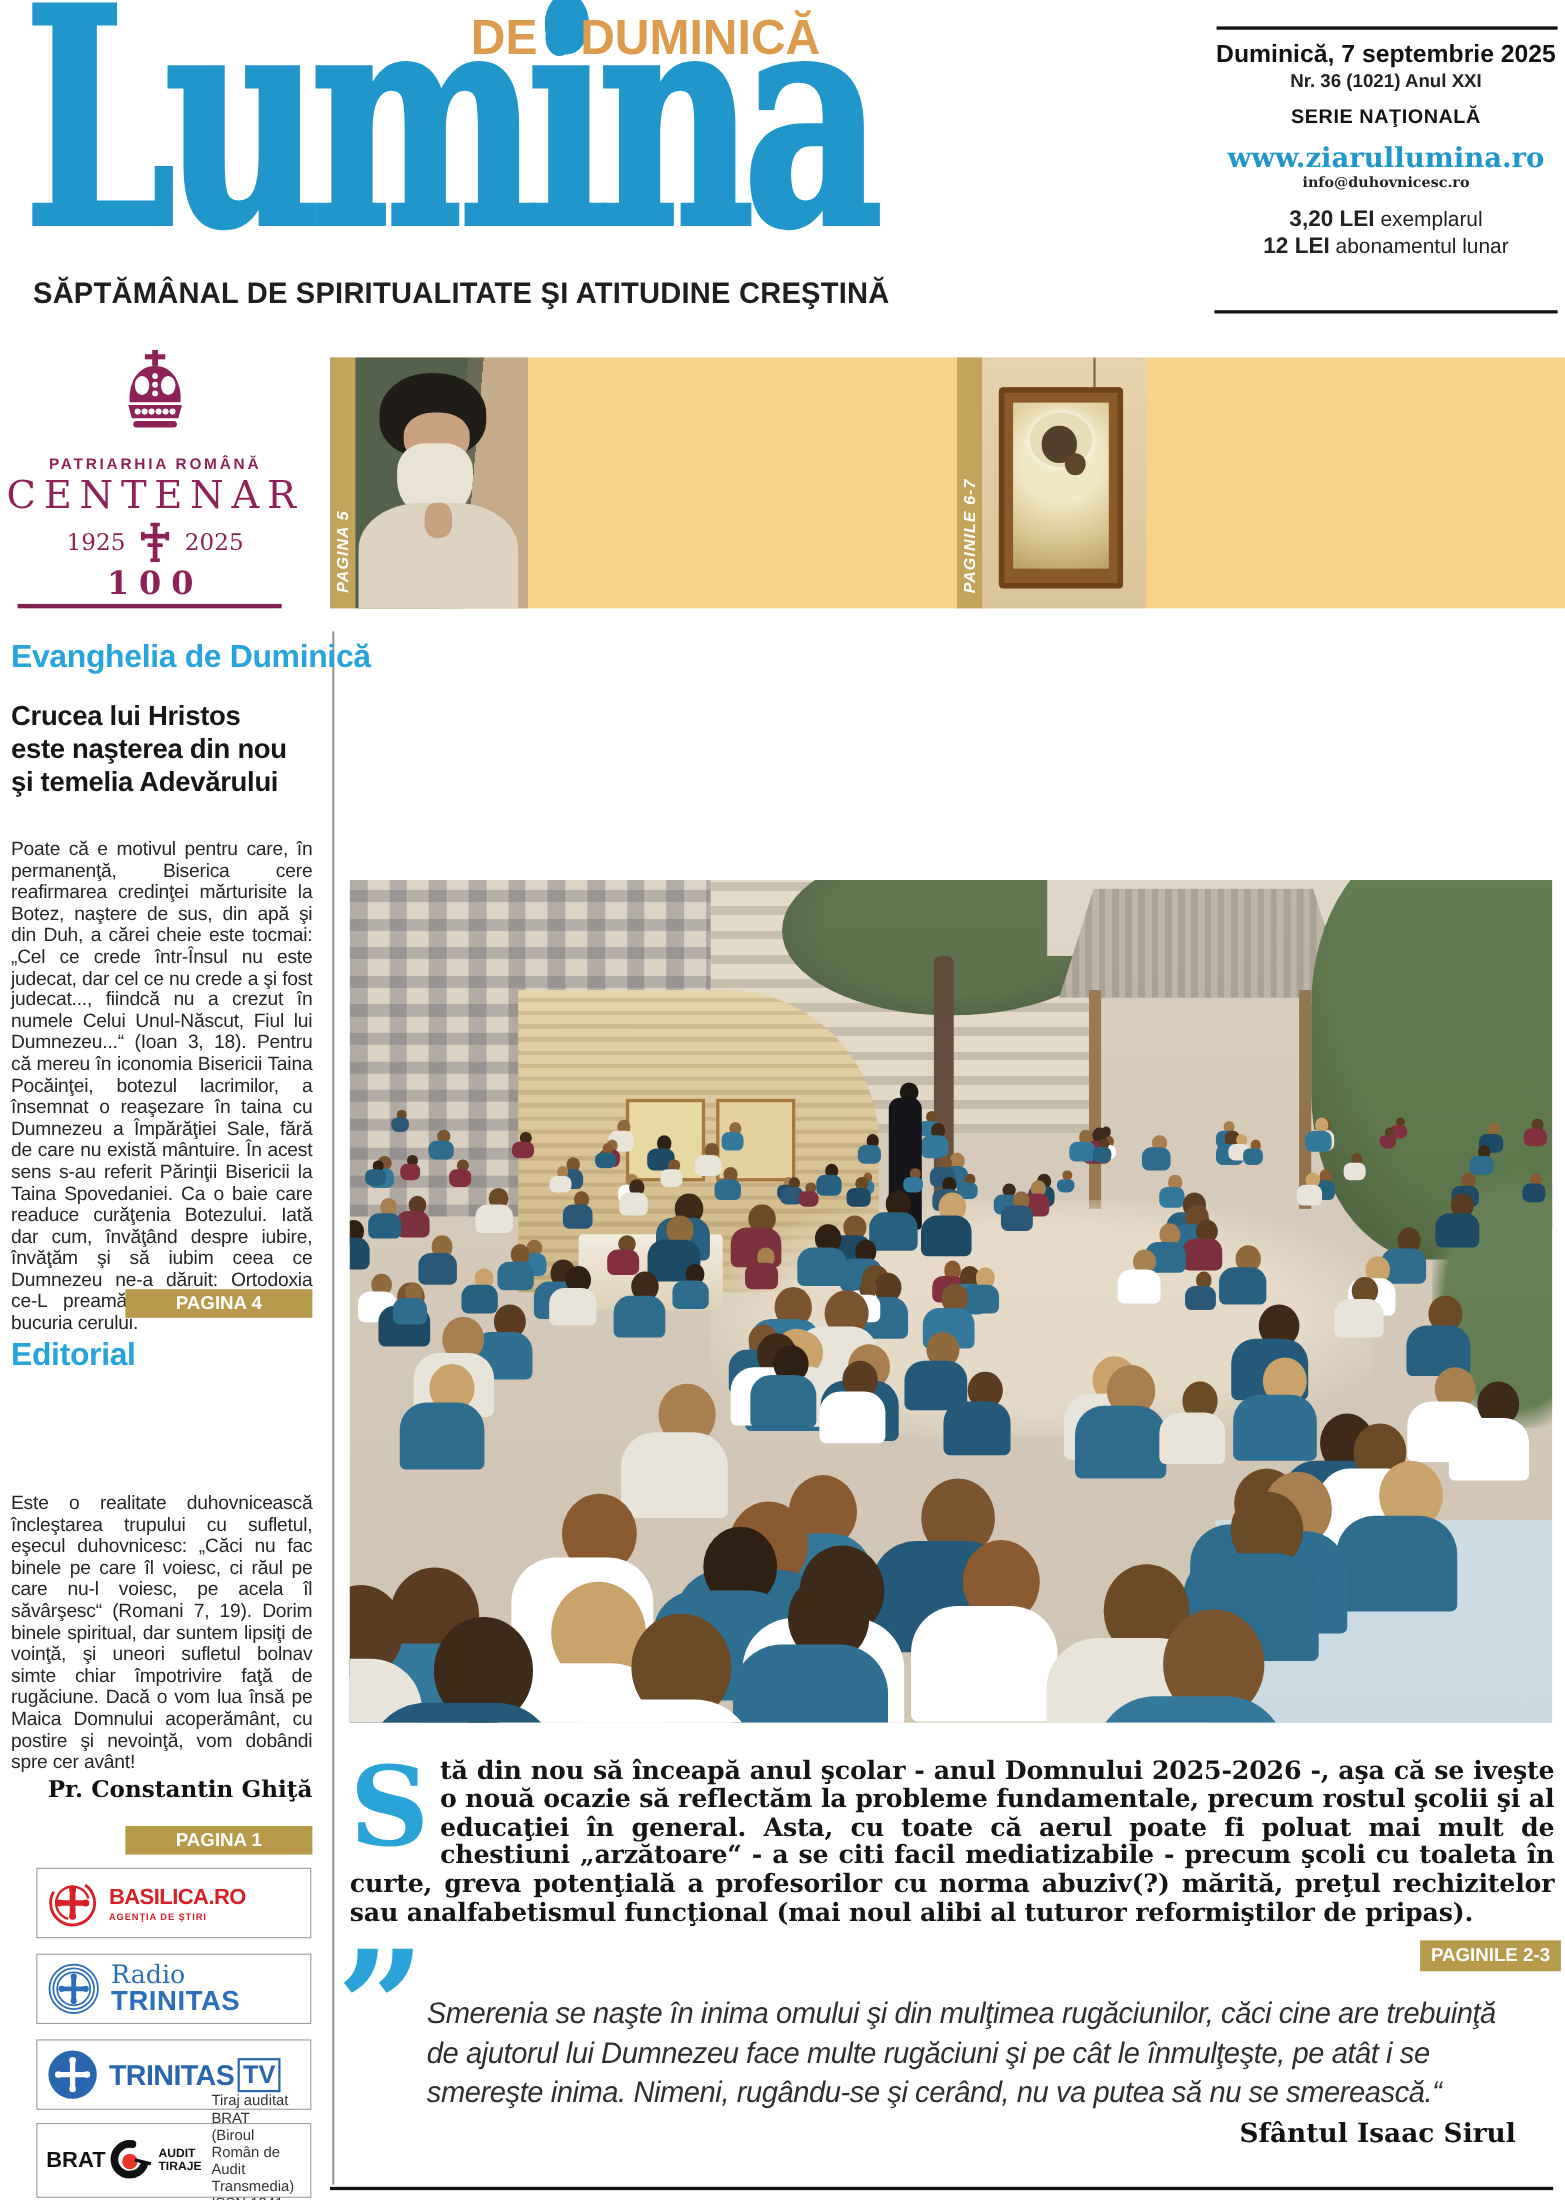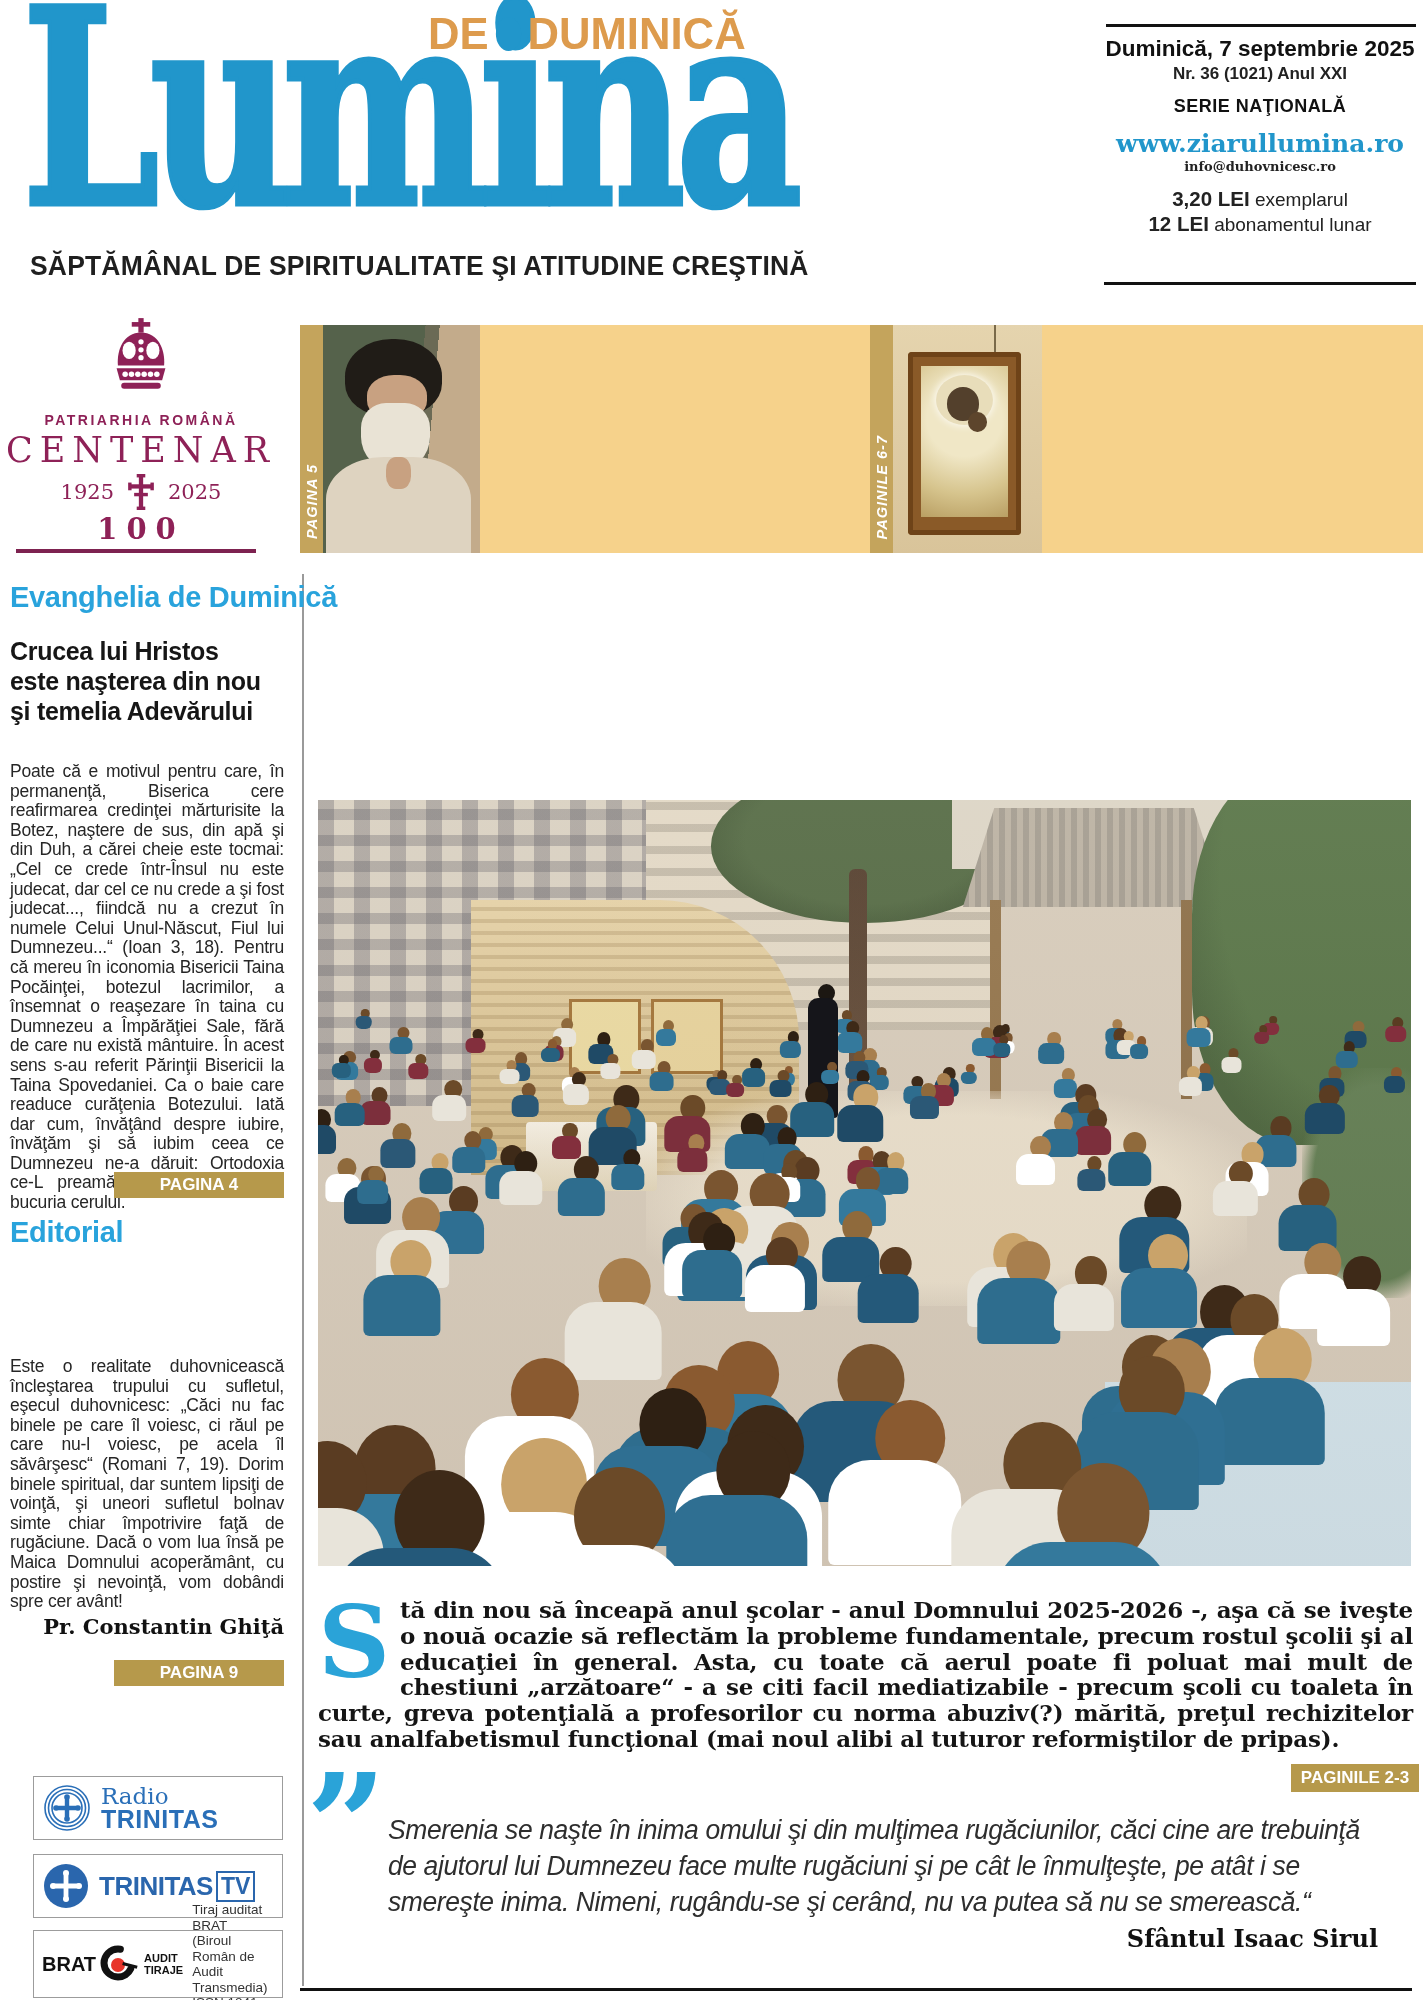--- a/index.html
+++ b/index.html
@@ -212,22 +212,40 @@
   <div class="kicker" style="top:581px;">Evanghelia de Duminică</div>
   <div class="subhead prel" style="top:636px;">Crucea lui Hristos
 este naşterea din nou
 şi temelia Adevărului</div>
   <div class="colbody" style="top:762px;">Poate că e motivul pentru care, în permanenţă, Biserica cere reafirmarea credinţei mărturisite la Botez, naştere de sus, din apă şi din Duh, a cărei cheie este tocmai: „Cel ce crede într-Însul nu este judecat, dar cel ce nu crede a şi fost judecat..., fiindcă nu a crezut în numele Celui Unul-Născut, Fiul lui Dumnezeu...“ (Ioan 3, 18). Pentru că mereu în iconomia Bisericii Taina Pocăinţei, botezul lacrimilor, a însemnat o reaşezare în taina cu Dumnezeu a Împărăţiei Sale, fără de care nu există mântuire. În acest sens s-au referit Părinţii Bisericii la Taina Spovedaniei. Ca o baie care readuce curăţenia Botezului. Iată dar cum, învăţând despre iubire, învăţăm şi să iubim ceea ce Dumnezeu ne-a dăruit: Ortodoxia ce-L preamăreşte pe Hristos în bucuria cerului.</div>
   <div class="badge" style="left:114px;top:1172px;width:170px;">PAGINA 4</div>
 
   <div class="kicker" style="top:1216px;">Editorial</div>
   <div class="colbody" style="top:1357px;">Este o realitate duhovnicească încleştarea trupului cu sufletul, eşecul duhovnicesc: „Căci nu fac binele pe care îl voiesc, ci răul pe care nu-l voiesc, pe acela îl săvârşesc“ (Romani 7, 19). Dorim binele spiritual, dar suntem lipsiţi de voinţă, şi uneori sufletul bolnav simte chiar împotrivire faţă de rugăciune. Dacă o vom lua însă pe Maica Domnului acoperământ, cu postire şi nevoinţă, vom dobândi spre cer avânt!</div>
   <div class="author" style="top:1614px;">Pr. Constantin Ghiţă</div>
-  <div class="badge" style="left:114px;top:1660px;width:170px;">PAGINA 9</div>
-
+  <div class="badge" style="left:114px;top:1660px;width:170px;">PAGINA 1</div>
+
+  <div class="pbox" style="top:1698px;">
+    <svg width="48" height="48" viewBox="0 0 48 48">
+      <circle cx="24" cy="24" r="20" fill="none" stroke="#d62127" stroke-width="2.6" stroke-dasharray="92 34" transform="rotate(-55 24 24)"></circle>
+      <circle cx="24" cy="24" r="15" fill="none" stroke="#d62127" stroke-width="2.2" stroke-dasharray="62 32" transform="rotate(105 24 24)"></circle>
+      <g fill="#d62127">
+        <rect x="21.4" y="11" width="5.2" height="26" rx="2"></rect>
+          <rect x="11" y="21.4" width="26" height="5.2" rx="2"></rect>
+        <circle cx="24" cy="12" r="3.2"></circle>
+          <circle cx="24" cy="36" r="3.2"></circle>
+          <circle cx="12" cy="24" r="3.2"></circle>
+          <circle cx="36" cy="24" r="3.2"></circle>
+      </g>
+    </svg>
+    <div>
+      <div class="basilica-name">BASILICA.RO</div>
+      <div class="basilica-sub">AGENŢIA DE ŞTIRI</div>
+    </div>
+  </div>
 
   <div class="pbox" style="top:1776px;">
     <svg width="50" height="50" viewBox="0 0 50 50">
       <circle cx="25" cy="25" r="22" fill="none" stroke="#2a6fb8" stroke-width="1.6"></circle>
       <circle cx="25" cy="25" r="18.5" fill="none" stroke="#2a6fb8" stroke-width="1.6"></circle>
       <circle cx="25" cy="25" r="15" fill="none" stroke="#2a6fb8" stroke-width="1.6"></circle>
       <g fill="#2a6fb8">
         <rect x="22.8" y="13" width="4.4" height="24" rx="1.8"></rect>
           <rect x="13" y="22.8" width="24" height="4.4" rx="1.8"></rect>
         <circle cx="25" cy="14" r="2.8"></circle>

